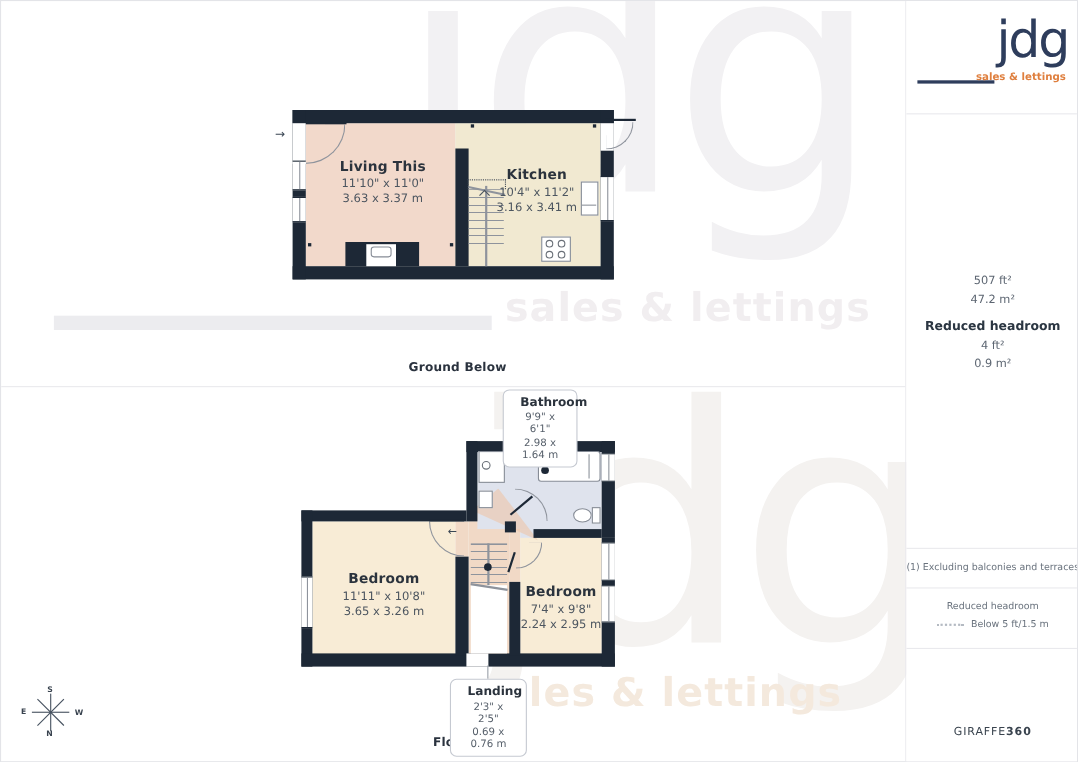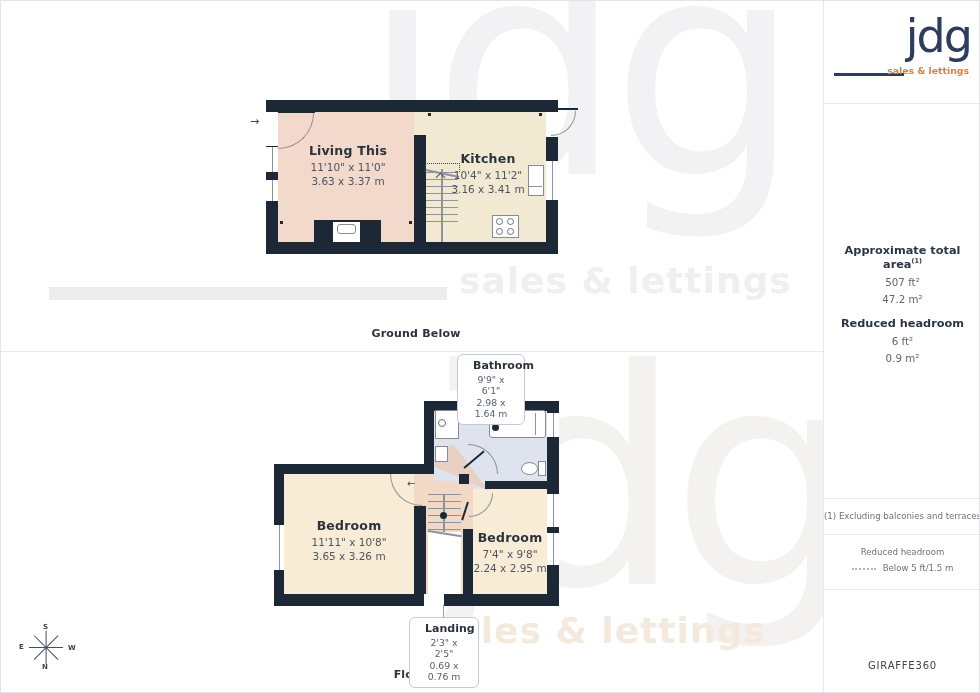--- a/index.html
+++ b/index.html
@@ -64,21 +64,21 @@
   .sb-title { font-size:11.3px; font-weight:bold; color:#2b3642; }
   .sb-title sup { font-size:6.5px; }
   .sb-val { font-size:10.3px; color:#5d6672; margin-top:5px; }
   .sb-small { font-size:8.6px; color:#6a737e; }
   .legend-dash { display:inline-block; width:24px; border-top:2px dotted #b4bac2;
                  vertical-align:middle; margin-right:7px; }
   .disclaimer { position:absolute; left:8px; top:597px; width:141px; text-align:center;
                 font-size:8.7px; line-height:11.6px; color:#6a737e; }
   .brand { position:absolute; left:0; top:659px; width:157px; text-align:center;
            font-size:10px; color:#39434e; letter-spacing:.8px; }
-  .brand .b { font-weight:normal; }
+  .brand .b { font-weight:bold; }
   
   .compass { position:absolute; left:18px; top:620px; width:56px; height:52px; z-index:4; }
   .c-line { position:absolute; left:10px; top:25.5px; width:34px; height:1.2px; background:#45505e; }
   .c-letter { position:absolute; font-size:7px; font-weight:600; color:#39434f; }
 </style>
 </head>
 <body>
 
 <div class="page">
 
@@ -245,25 +245,24 @@
   </div>
 
   <div class="divider-v" style="left:822px; top:0; height:693px;"></div>
   <div class="sidebar">
     <div class="logo-text">jdg</div>
     <div class="logo-line"></div>
     <div class="logo-tag">sales &amp; lettings</div>
     <div class="divider-h" style="left:0; top:102px; width:157px;"></div>
 
     <div class="sb-center" style="top:243px;">
-      <div class="sb-title"><span>Approximate total area</span><sup>(1)</sup></div>
       <div class="sb-val">507 ft²</div>
       <div class="sb-val">47.2 m²</div>
       <div class="sb-title" style="margin-top:12px;">Reduced headroom</div>
-      <div class="sb-val">6 ft²</div>
+      <div class="sb-val">4 ft²</div>
       <div class="sb-val">0.9 m²</div>
     </div>
 
     <div class="divider-h" style="left:0; top:497px; width:157px;"></div>
     <div class="sb-center sb-small" style="top:510px;">(1) Excluding balconies and terraces</div>
     <div class="divider-h" style="left:0; top:533px; width:157px;"></div>
 
     <div class="sb-center sb-small" style="top:546px;">Reduced headroom</div>
     <div class="sb-center sb-small" style="top:562px;">
       <span class="legend-dash"></span><span>Below 5 ft/1.5 m</span>

